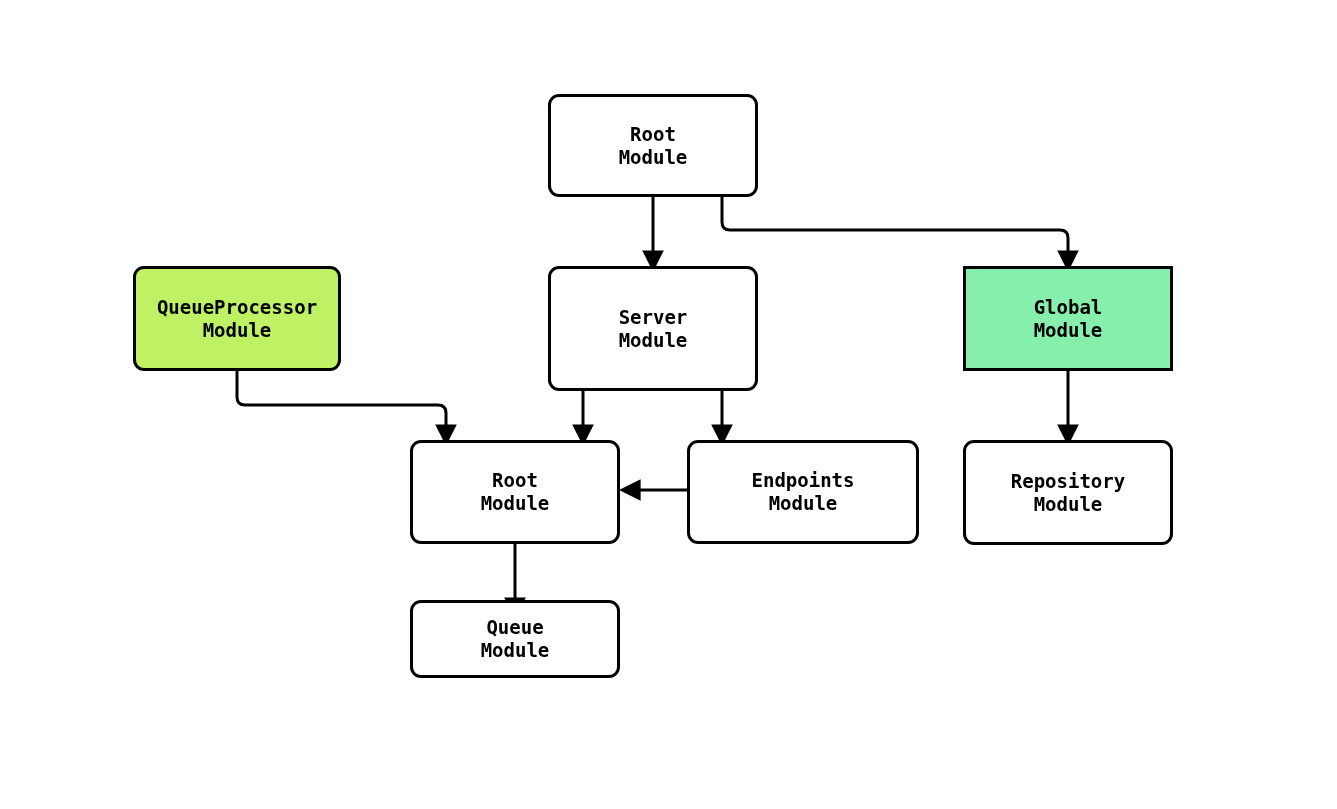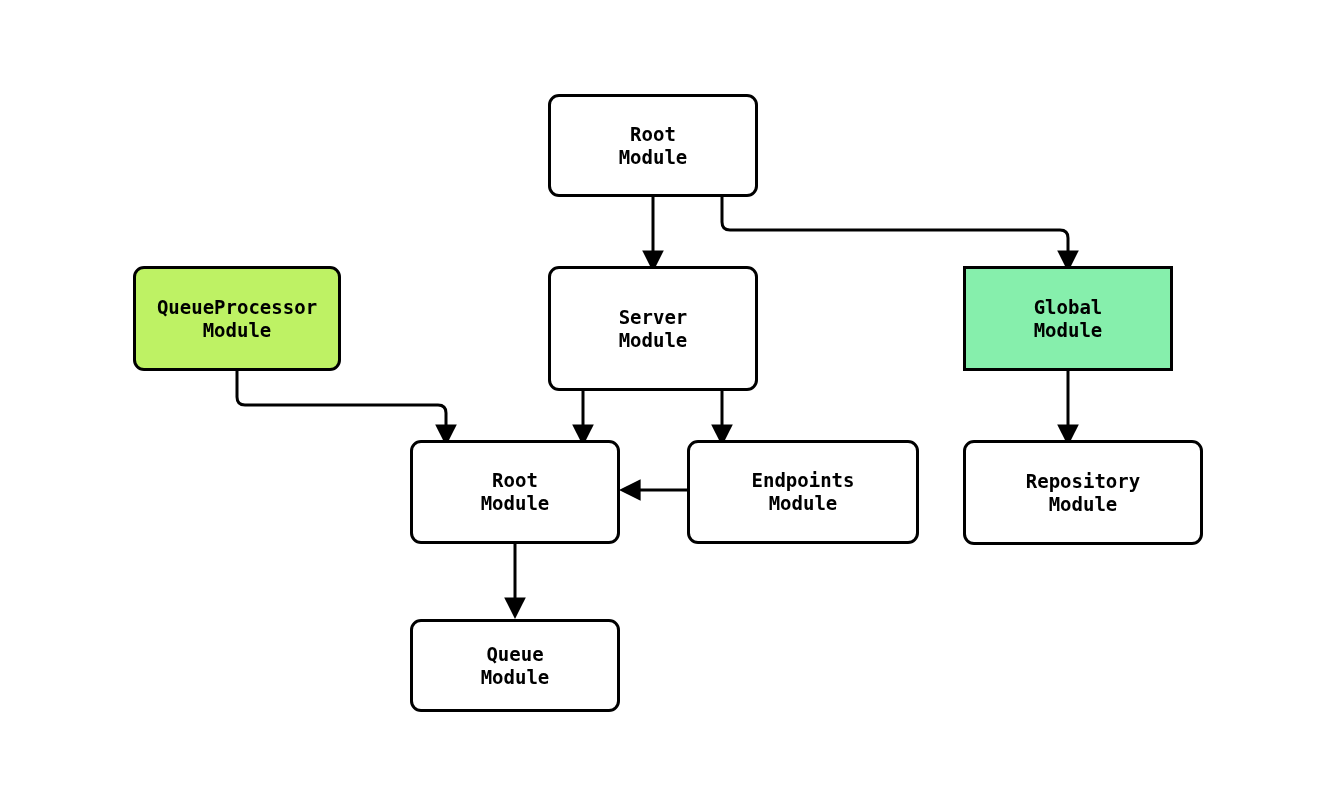--- a/index.html
+++ b/index.html
@@ -95,23 +95,23 @@
   <div class="node" style="left: 410px; top: 440px; width: 210px; height: 104px; border-width: 3px; border-color: rgb(0, 0, 0); border-radius: 11px; background: rgb(255, 255, 255);">
     <span class="node-line">Root</span>
     <span class="node-line">Module</span>
   </div>
 
   <div class="node" style="left: 687px; top: 440px; width: 232px; height: 104px; border-width: 3px; border-color: rgb(0, 0, 0); border-radius: 11px; background: rgb(255, 255, 255);">
     <span class="node-line">Endpoints</span>
     <span class="node-line">Module</span>
   </div>
 
-  <div class="node" style="left: 963px; top: 440px; width: 240px; height: 105px; border-width: 3px; border-color: rgb(0, 0, 0); border-radius: 11px; background: rgb(255, 255, 255);">
+  <div class="node" style="left: 963px; top: 440px; width: 210px; height: 105px; border-width: 3px; border-color: rgb(0, 0, 0); border-radius: 11px; background: rgb(255, 255, 255);">
     <span class="node-line">Repository</span>
     <span class="node-line">Module</span>
   </div>
 
-  <div class="node" style="left: 410px; top: 619px; width: 210px; height: 93px; border-width: 3px; border-color: rgb(0, 0, 0); border-radius: 11px; background: rgb(255, 255, 255);">
+  <div class="node" style="left: 410px; top: 600px; width: 210px; height: 78px; border-width: 3px; border-color: rgb(0, 0, 0); border-radius: 11px; background: rgb(255, 255, 255);">
     <span class="node-line">Queue</span>
     <span class="node-line">Module</span>
   </div>
 
 </div>
 
 </body></html>

